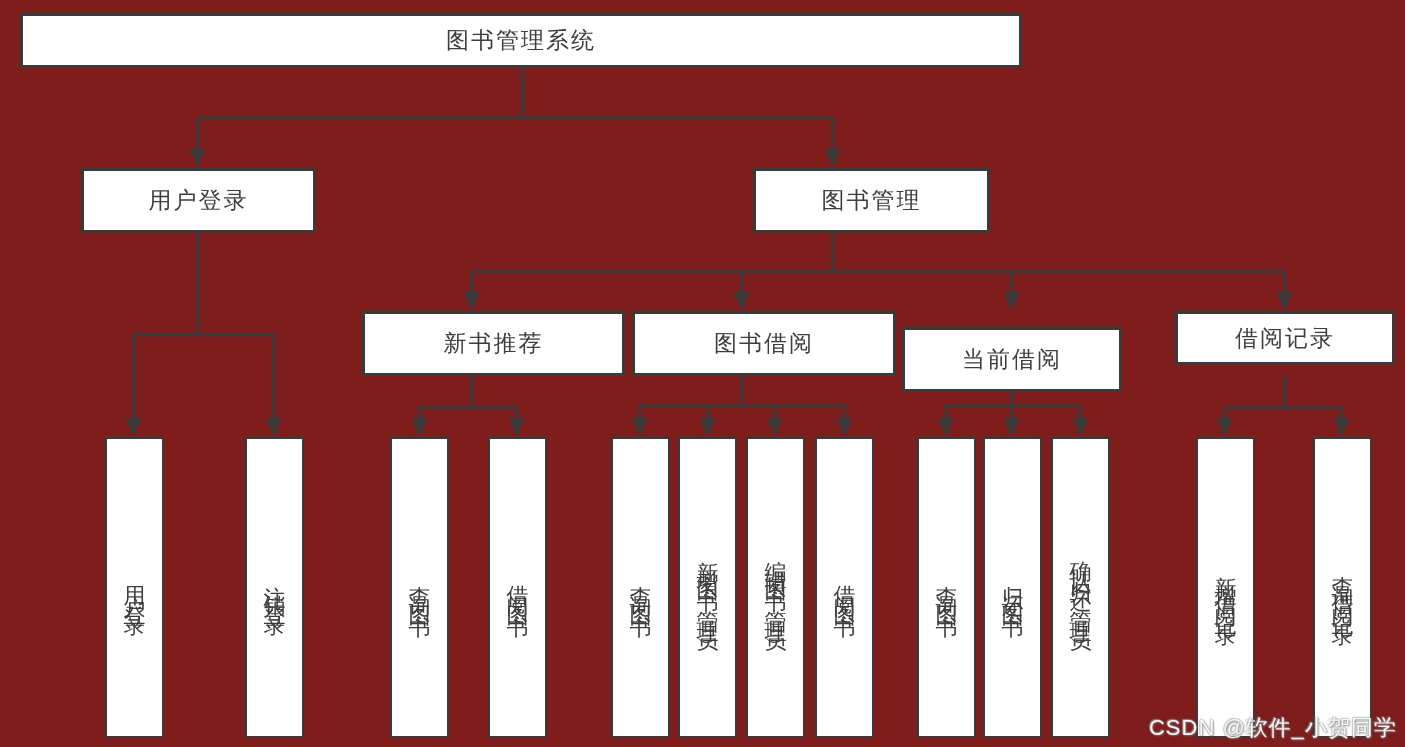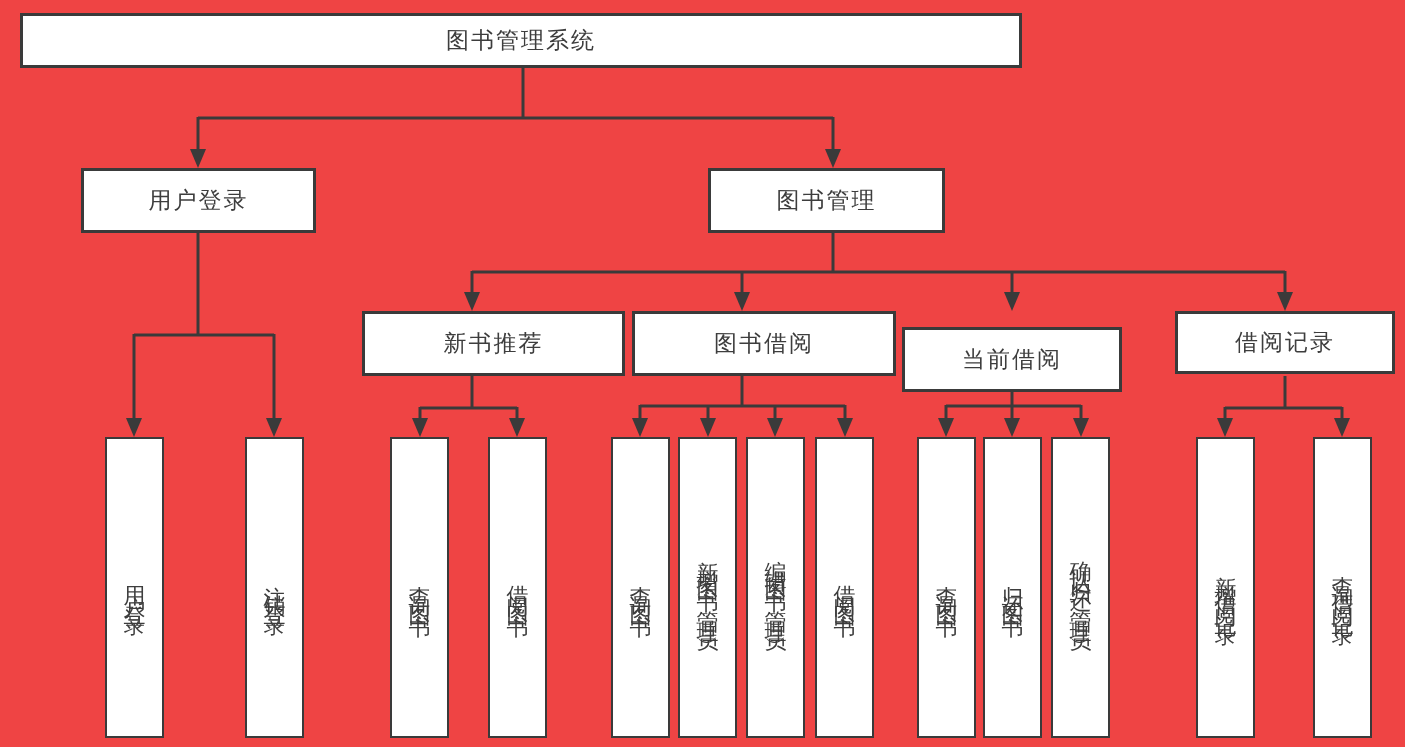--- a/index.html
+++ b/index.html
@@ -1,19 +1,19 @@
 <!DOCTYPE html>
 <html><head>
 <meta charset="utf-8">
 <style>
   html,body { margin:0; padding:0; background:#ffffff; }
   .canvas {
     position:relative;
     width:1405px; height:747px;
-    background:#ef4444;
+    background:#7f1d1d;
     font-family:"Liberation Sans","DejaVu Sans",sans-serif;
     overflow:hidden;
   }
   svg.wires {
     position:absolute; left:0; top:0;
     pointer-events:none;
   }
   .box {
     position:absolute;
     box-sizing:border-box;
@@ -130,26 +130,26 @@
       <polygon points="1004,418 1020,418 1012,437"></polygon>
       <polygon points="1073,418 1089,418 1081,437"></polygon>
       <polygon points="1217,418 1233,418 1225,437"></polygon>
       <polygon points="1334,418 1350,418 1342,437"></polygon>
     </g>
   </svg>
 
   <div class="box" style="left:20px; top:13px; width:1002px; height:55px;">图书管理系统</div>
 
   <div class="box" style="left:81px; top:168px; width:235px; height:65px;">用户登录</div>
-  <div class="box" style="left:708px; top:168px; width:237px; height:65px;">图书管理</div>
+  <div class="box" style="left:753px; top:168px; width:237px; height:65px;">图书管理</div>
 
   <div class="box" style="left:362px; top:311px; width:263px; height:65px;">新书推荐</div>
   <div class="box" style="left:632px; top:311px; width:264px; height:65px;text-align:center;">图书借阅</div>
   <div class="box" style="left:902px; top:327px; width:220px; height:65px;">当前借阅</div>
-  <div class="box" style="left:1175px; top:311px; width:220px; height:63px;">借阅记录</div>
+  <div class="box" style="left:1175px; top:311px; width:220px; height:54px;">借阅记录</div>
 
   <div class="box vbox" style="left:105px; top:437px; width:59px; height:301px;">
     <span>用户登录</span>
   </div>
   <div class="box vbox" style="left:245px; top:437px; width:59px; height:301px;">
     <span>注销登录</span>
   </div>
 
   <div class="box vbox" style="left:390px; top:437px; width:59px; height:301px;">
     <span>查询图书</span>
@@ -181,14 +181,15 @@
     <span>确认归还（管理员）</span>
   </div>
 
   <div class="box vbox" style="left:1196px; top:437px; width:59px; height:301px;">
     <span>新增借阅记录</span>
   </div>
   <div class="box vbox" style="left:1313px; top:437px; width:59px; height:301px;">
     <span>查询借阅记录</span>
   </div>
 
+  <div class="watermark">CSDN @软件_小贺同学</div>
 
 </div>
 
 </body></html>

